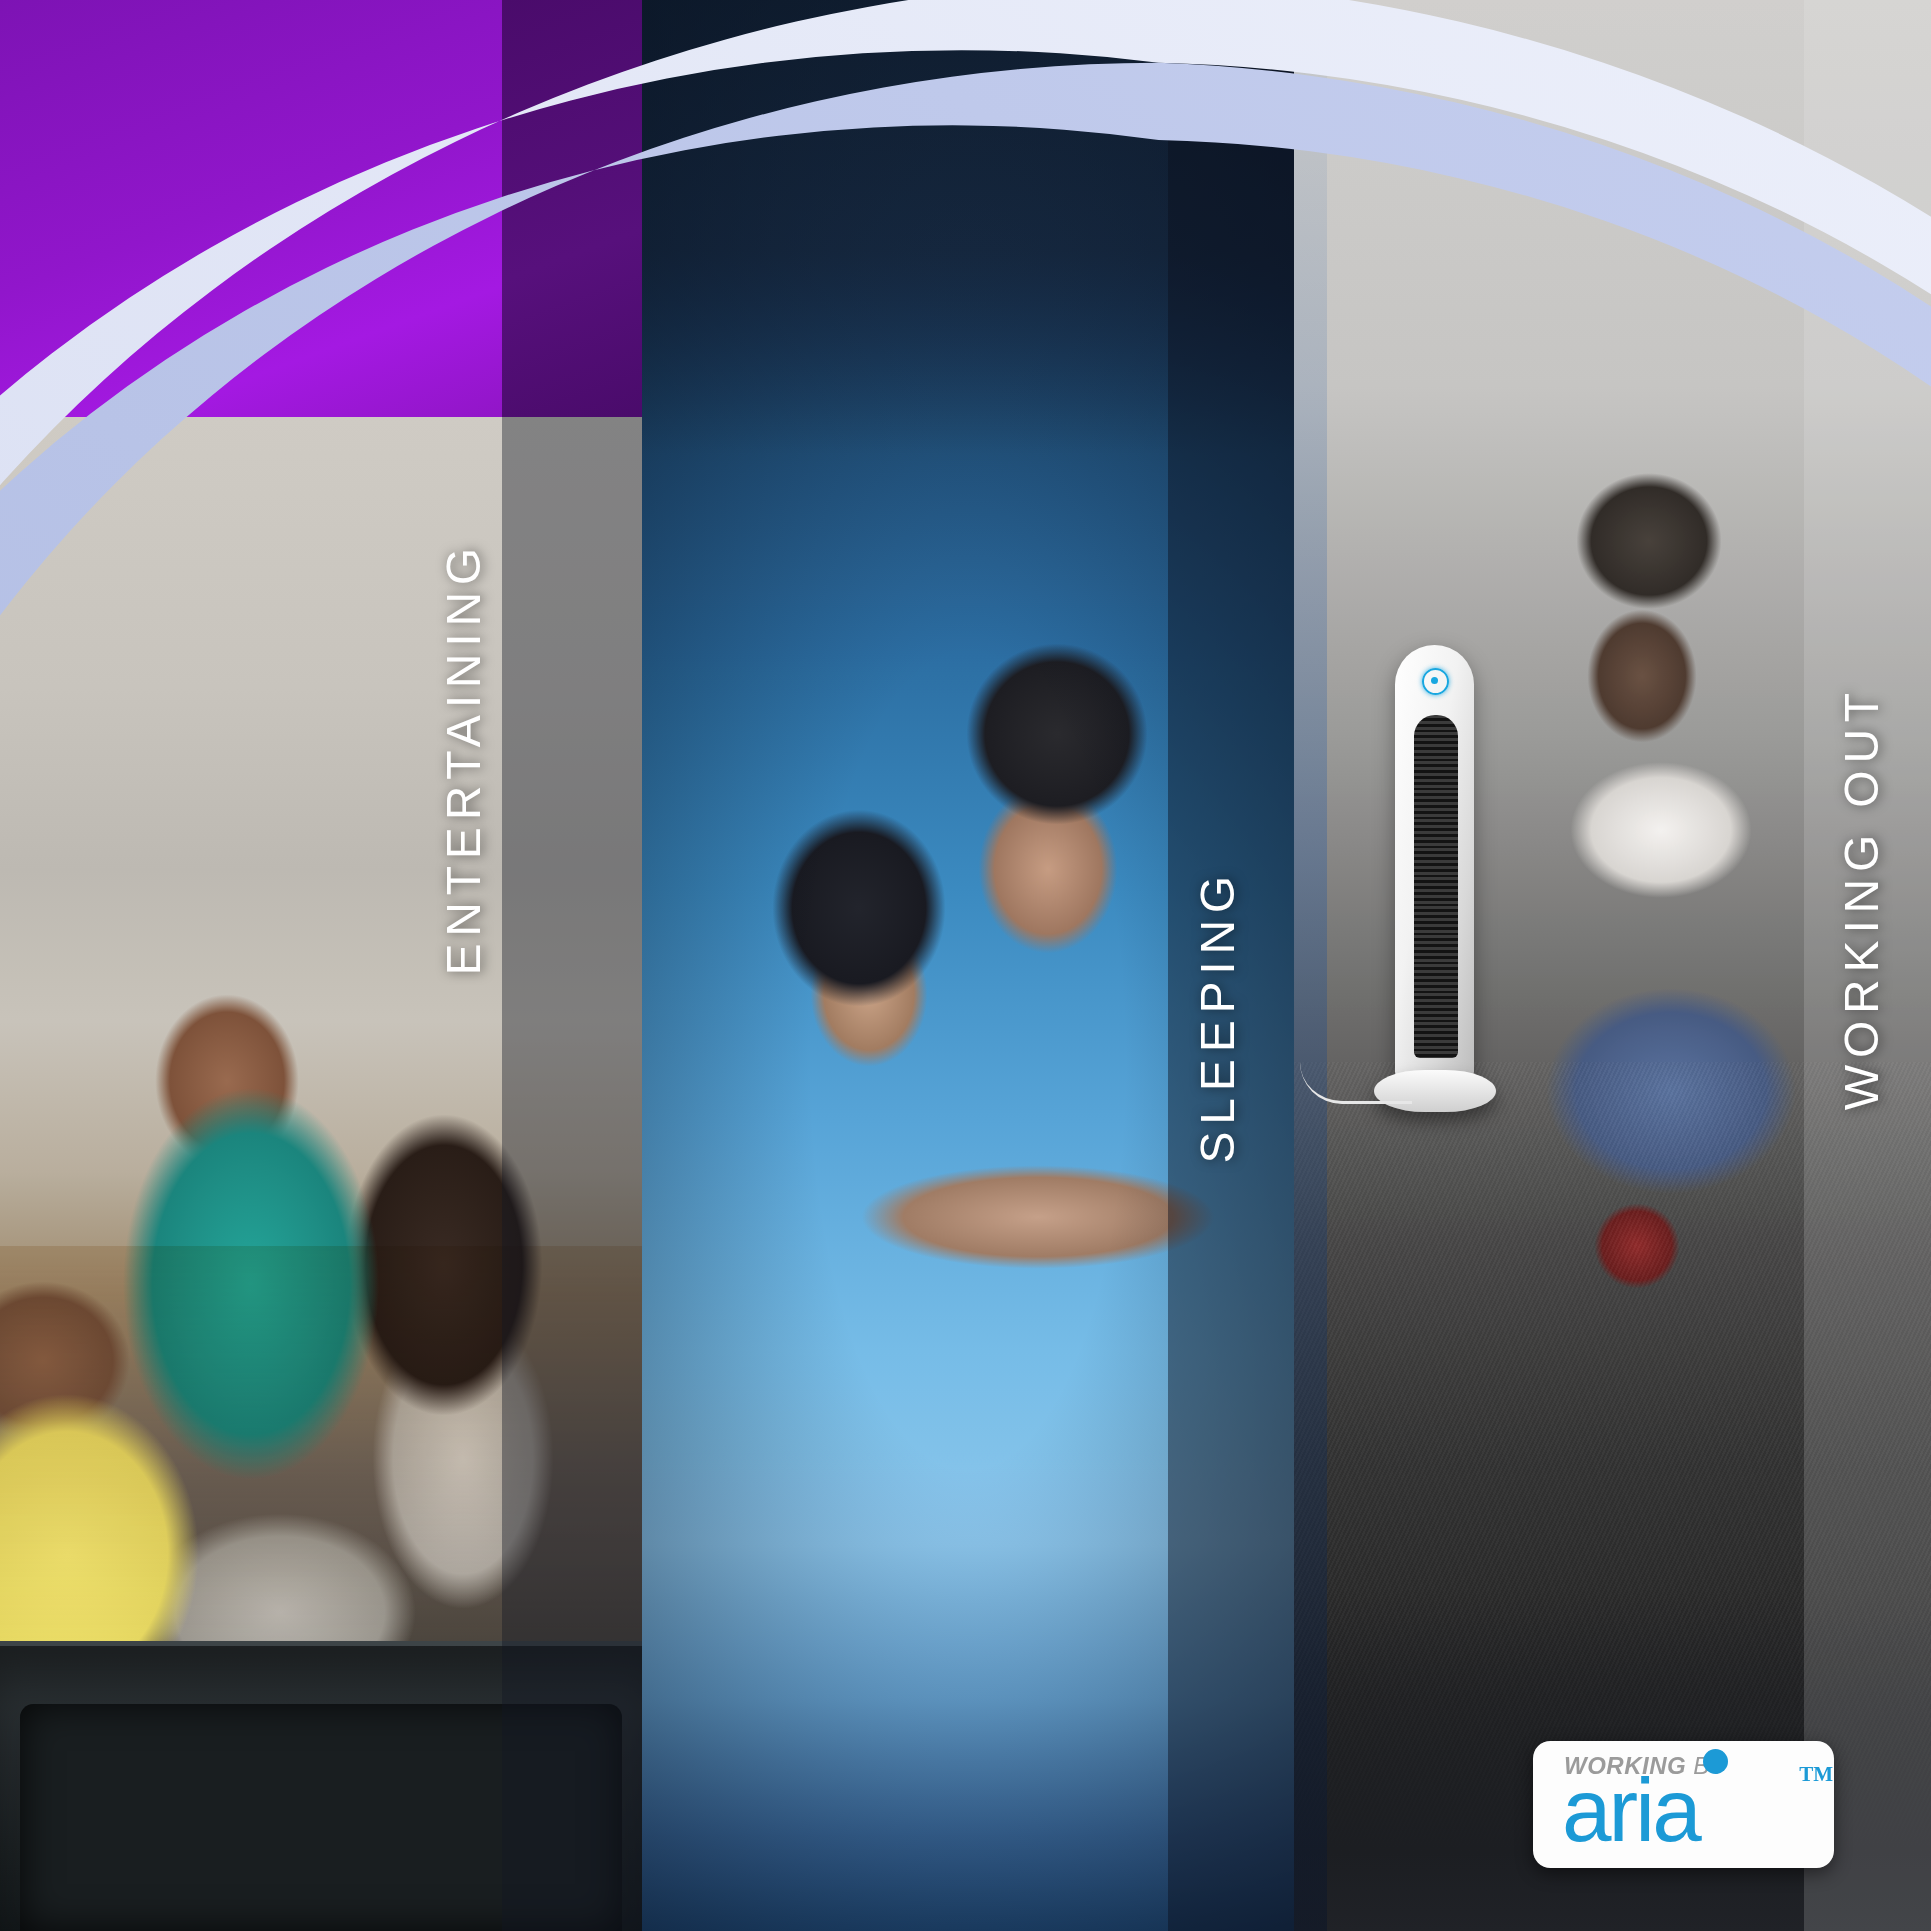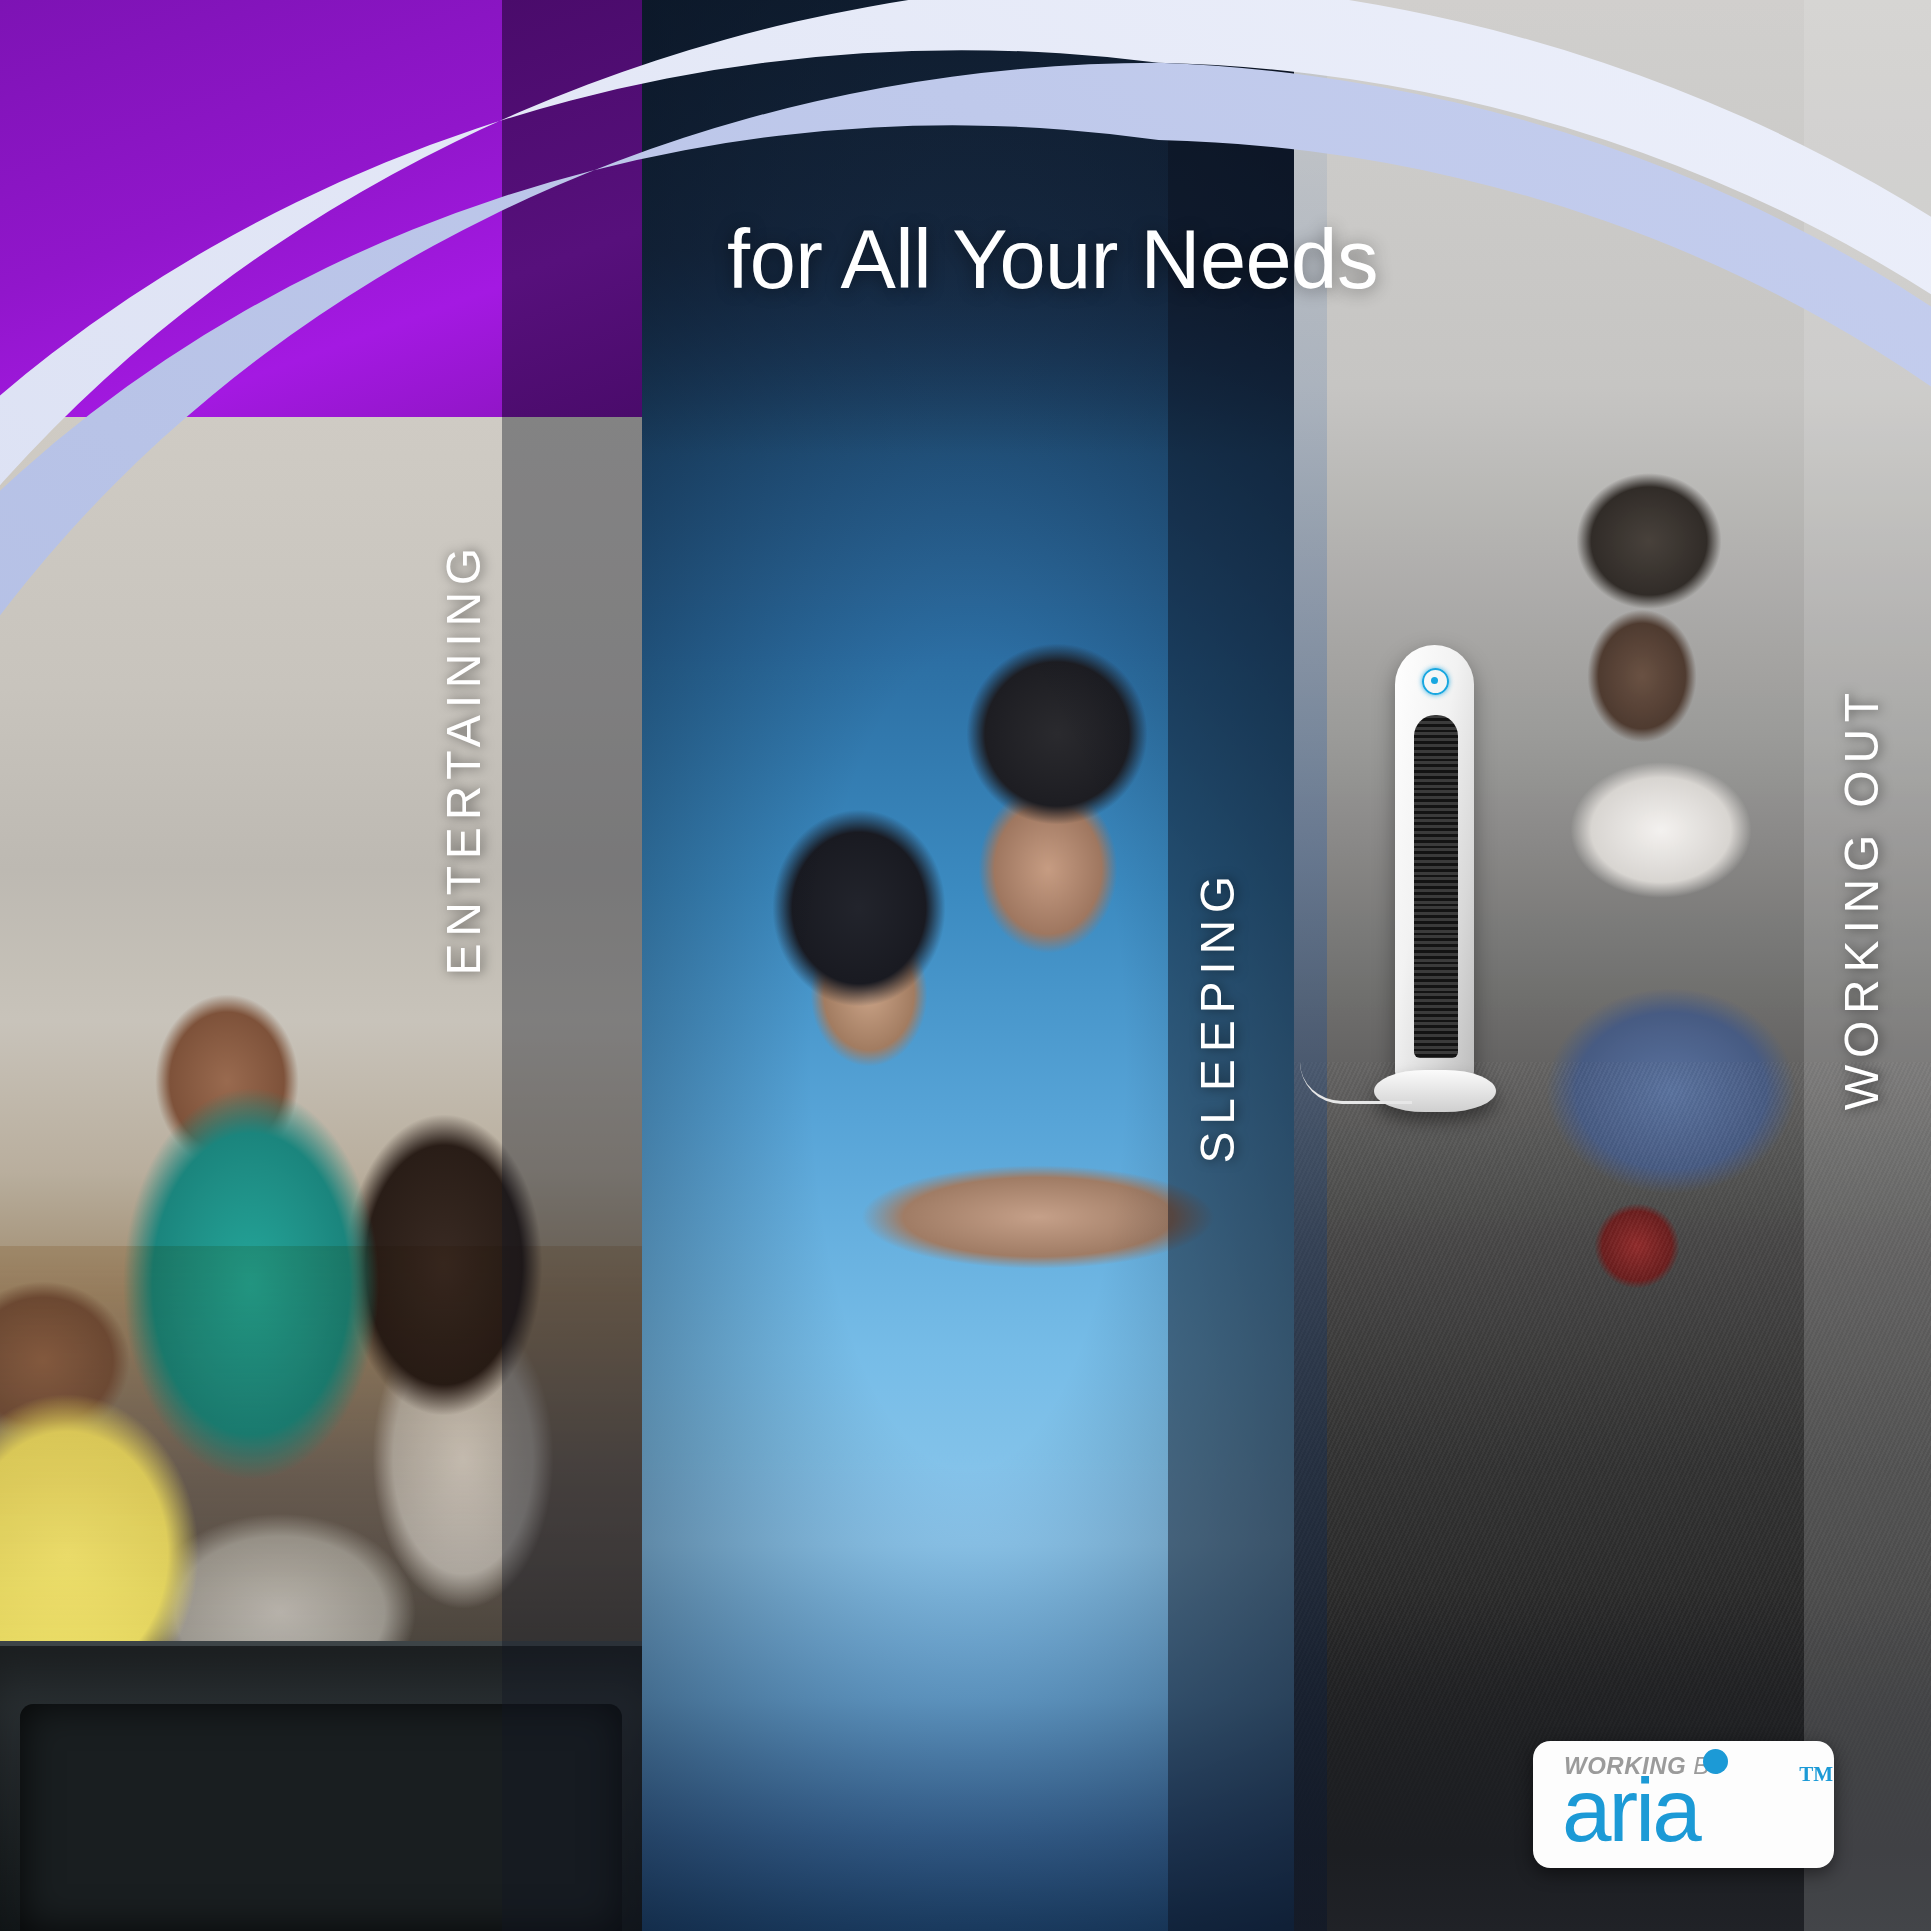--- a/index.html
+++ b/index.html
@@ -243,21 +243,20 @@
     <path d="M -180 2060
              A 1380 1258 0 0 1 1200 145
              A 1380 1258 0 0 1 2280 660
              L 2280 560
              A 1460 1330 0 0 0 1200 65
              A 1460 1330 0 0 0 -260 1395
              L -260 2060 Z" fill="url(#gInner)"></path>
   </svg>
 
   <div id="headline">
-    <span class="t2">for All Your Needs</span>
   </div>
 
   <div class="vlabel" id="lbl-entertain">ENTERTAINING</div>
   <div class="vlabel" id="lbl-sleep">SLEEPING</div>
   <div class="vlabel" id="lbl-work">WORKING OUT</div>
 
   <div id="logo">
     <div class="pb">
       <span>WORKING</span>
       <span class="by">BY</span>

